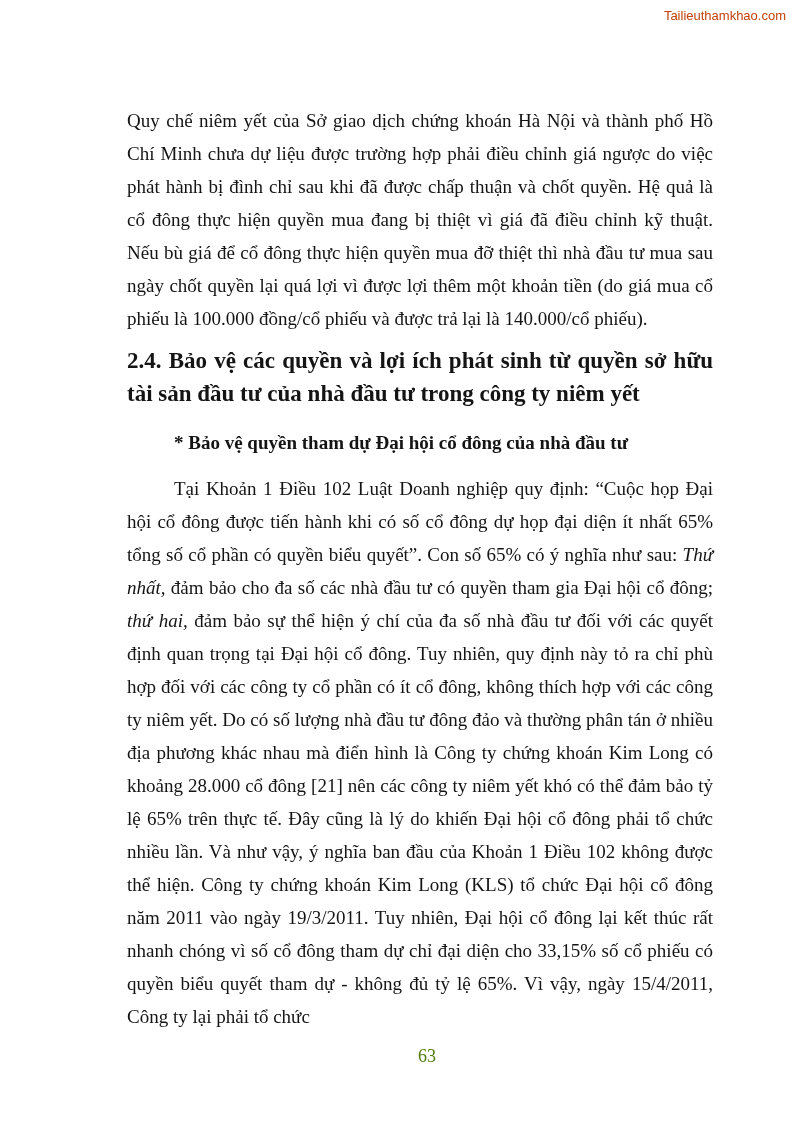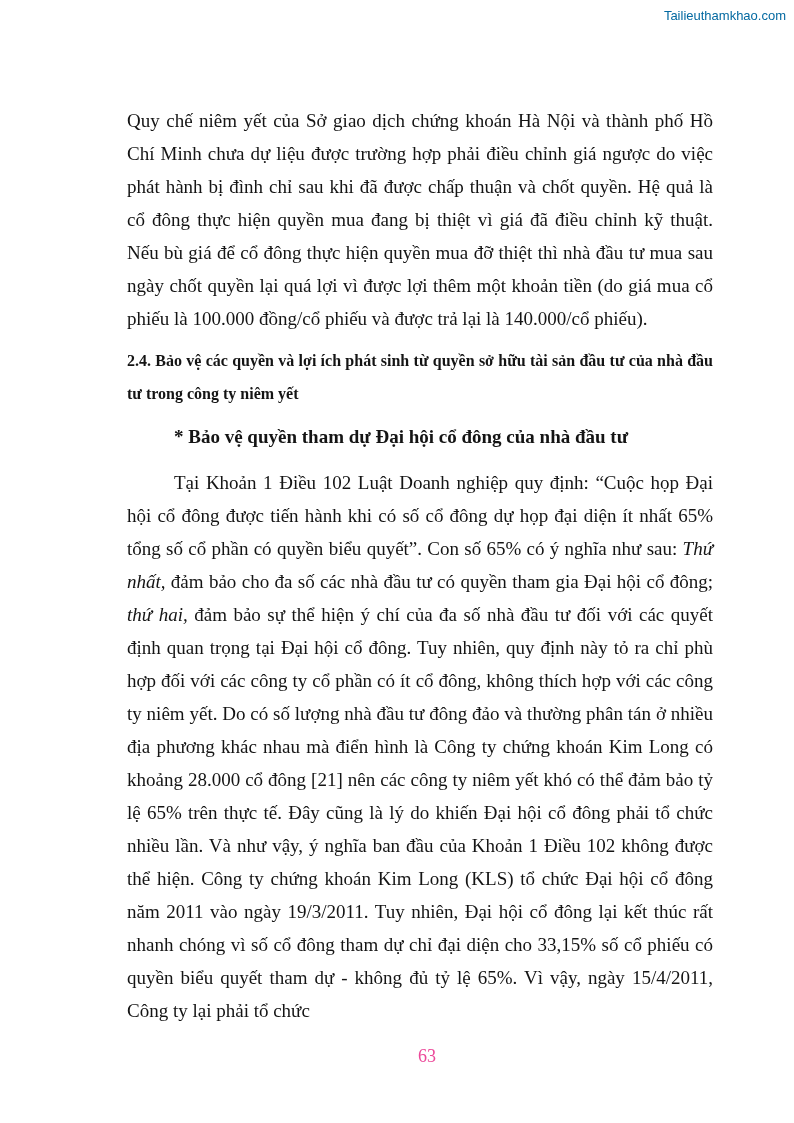--- a/index.html
+++ b/index.html
@@ -11,55 +11,55 @@
     background: #ffffff;
     font-family: "Liberation Serif", "DejaVu Serif", serif;
     color: #141414;
     overflow: hidden;
   }
   .watermark {
     position: absolute;
     top: 8px;
     right: 8px;
     font-size: 13px;
-    color: #0369a1;
+    color: #c2410c;
     font-family: "Liberation Sans", sans-serif;
   }
   .content {
     position: absolute;
     left: 127px;
     top: 104px;
     width: 586px;
     font-size: 19px;
     line-height: 33px;
     text-align: justify;
   }
   .para { margin: 0; }
   .heading {
-    font-size: 16px;
+    font-size: 23px;
     font-weight: bold;
     margin-top: 9px;
-    margin-bottom: 10px;
+    margin-bottom: 16px;
     text-align: justify;
     line-height: 33px;
   }
   .subheading {
     font-weight: bold;
     text-indent: 47px;
     margin-bottom: 13px;
   }
   .indent { text-indent: 47px; font-family: Liberation Serif, serif; }
   .page-number {
     position: absolute;
     left: 134px;
     width: 586px;
     top: 1046px;
     text-align: center;
     font-size: 18px;
-    color: #ec4899;
+    color: #4d7c0f;
   }
 </style>
 </head>
 <body>
 
 <div class="page">
 
   <div class="watermark">Tailieuthamkhao.com</div>
 
   <div class="content">

